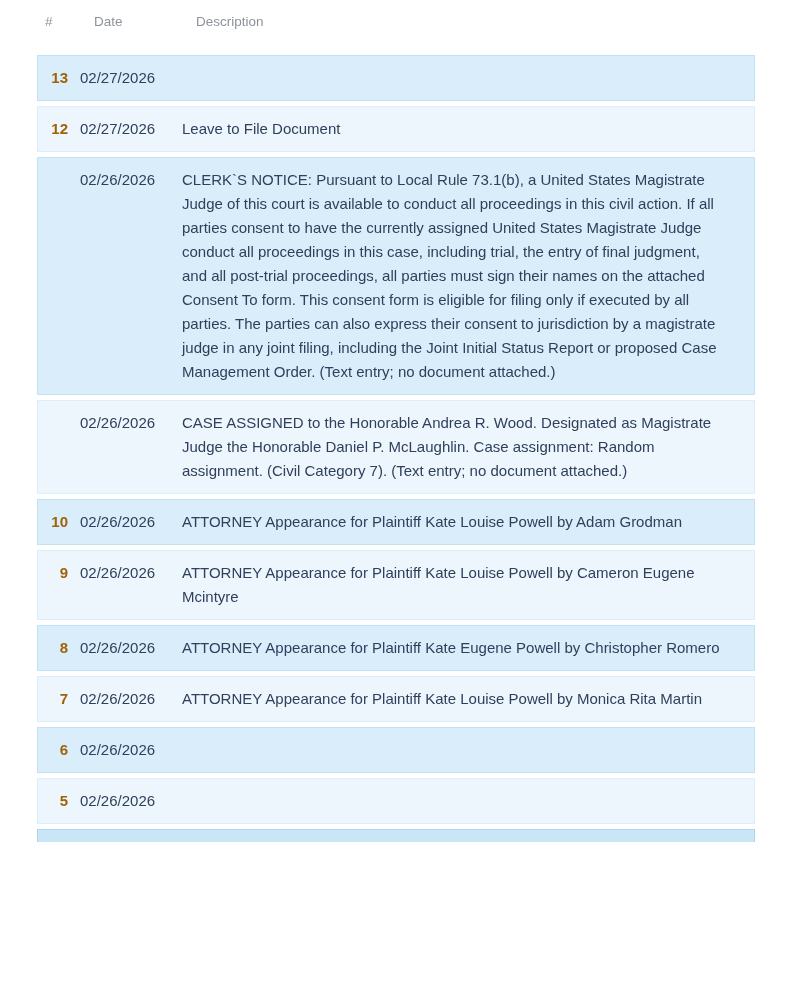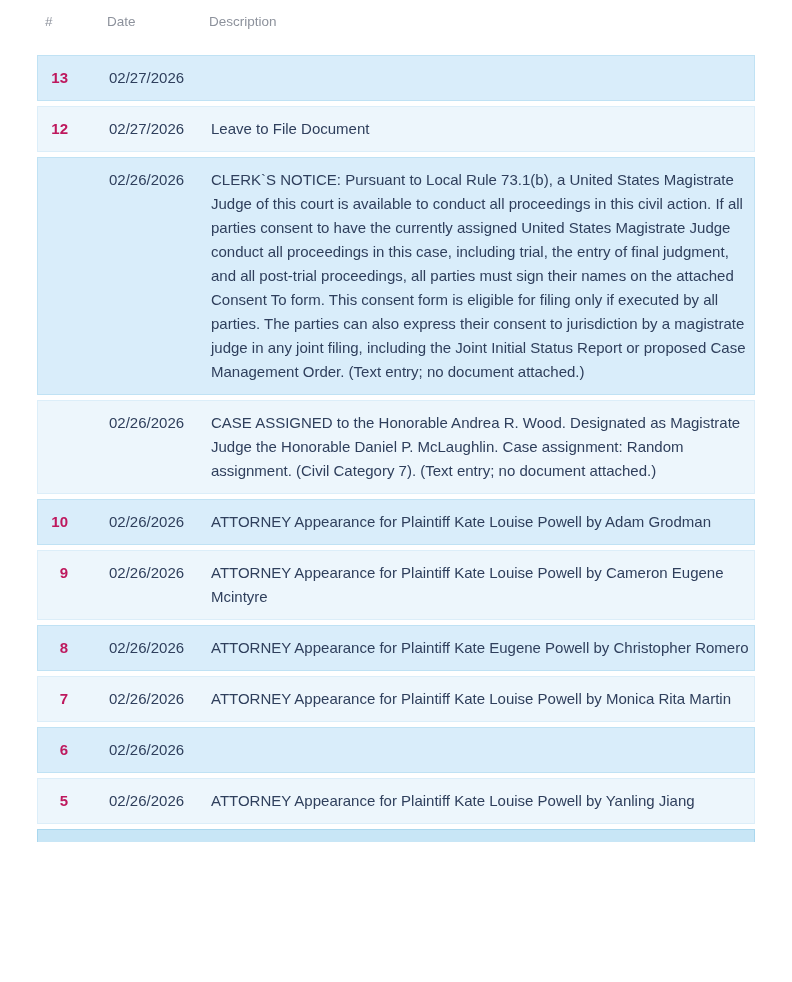--- a/index.html
+++ b/index.html
@@ -24,21 +24,21 @@
     font-size: 13.5px;
     line-height: 18px;
   }
   .hcell-num {
     width: 30px;
     box-sizing: border-box;
     padding-left: 8px;
     text-align: left;
   }
   .hcell-date {
-    margin-left: 40px;
+    margin-left: 27px;
     width: 102px;
   }
   .hcell-desc {
     width: 545px;
   }
   .rows .row {
     display: flex;
     align-items: flex-start;
     padding: 10px 0;
     margin-bottom: 5px;
@@ -52,25 +52,25 @@
     border-color: #c0e2f4;
   }
   .rows .row:nth-child(even) {
     background: #edf6fc;
     border-color: #dceef9;
   }
   .cell-num {
     width: 30px;
     flex: none;
     text-align: right;
-    color: #be185d;
+    color: #a16207;
     font-weight: 600;
   }
   .cell-date {
-    margin-left: 41px;
+    margin-left: 12px;
     width: 102px;
     flex: none;
     white-space: nowrap;
   }
   .cell-desc {
     width: 545px;
     flex: none;
   }
   .row-partial {
     height: 12px;
@@ -140,19 +140,18 @@
     </div>
 
     <div class="row">
       <div class="cell-num">6</div>
       <div class="cell-date">02/26/2026</div>
     </div>
 
     <div class="row">
       <div class="cell-num">5</div>
       <div class="cell-date">02/26/2026</div>
-      <div class="cell-desc">ATTORNEY Appearance for Plaintiff Kate Louise Powell by Yanling Jiang</div>
     </div>
 
     <div class="row-partial"></div>
 
   </div>
 </div>
 
 </body></html>

